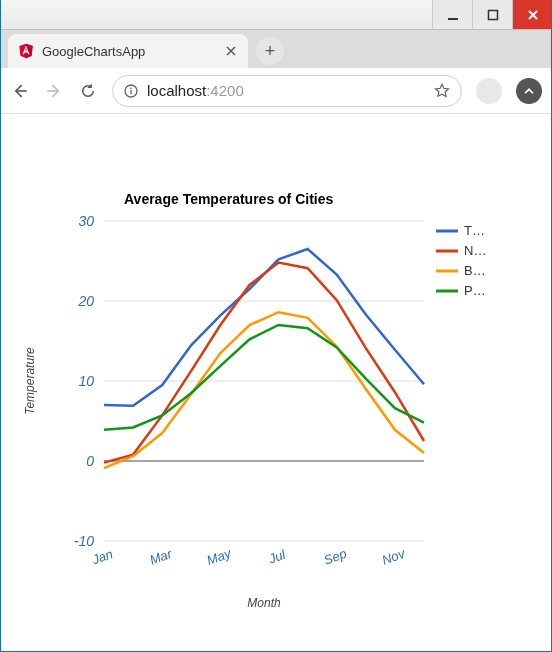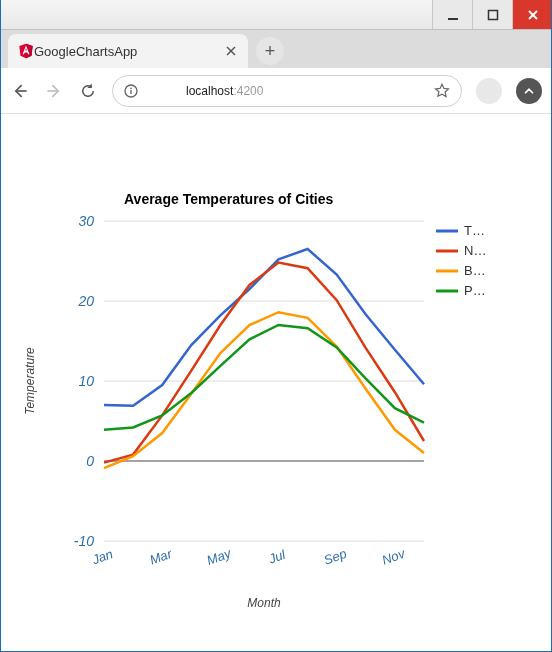--- a/index.html
+++ b/index.html
@@ -39,21 +39,21 @@
     padding: 4px 8px 0 8px;
     gap: 8px;
   }
   .tab {
     height: 34px;
     width: 240px;
     background: #f3f3f3;
     border-radius: 8px 8px 0 0;
     display: flex; align-items: center;
     padding: 0 10px;
-    gap: 0;
+    gap: 8px;
     font-size: 13px;
     color: #333;
   }
   .tab .favicon { width: 16px; height: 16px; }
   .tab .tab-title { flex: 1; overflow: hidden; text-overflow: ellipsis; white-space: nowrap; }
   .tab .tab-close { width: 14px; height: 14px; color: #555; }
   .newtab {
     width: 28px; height: 28px; border-radius: 50%;
     background: #e5e5e5;
     display: flex; align-items: center; justify-content: center;
@@ -75,21 +75,21 @@
   .omnibox {
     flex: 1;
     height: 32px;
     border: 1px solid #d0d0d0;
     border-radius: 16px;
     background: #fff;
     display: flex; align-items: center;
     padding: 0 10px;
     gap: 8px;
   }
-  .omnibox .url-text { flex: 1; font-size: 12px; color: #999; margin-left: 39px; }
+  .omnibox .url-text { flex: 1; font-size: 15px; color: #999; }
   .omnibox .url-text .host { color: #222; }
   .star-btn { color: #666; }
   .avatar-btn {
     width: 26px; height: 26px; border-radius: 50%;
     background: #e8e8e8;
   }
   .shield-btn {
     width: 26px; height: 26px; border-radius: 50%;
     background: #555; color: #fff;
     display: flex; align-items: center; justify-content: center;

